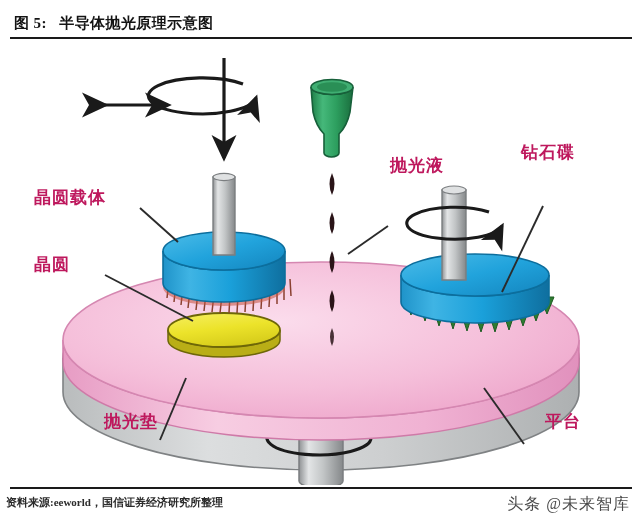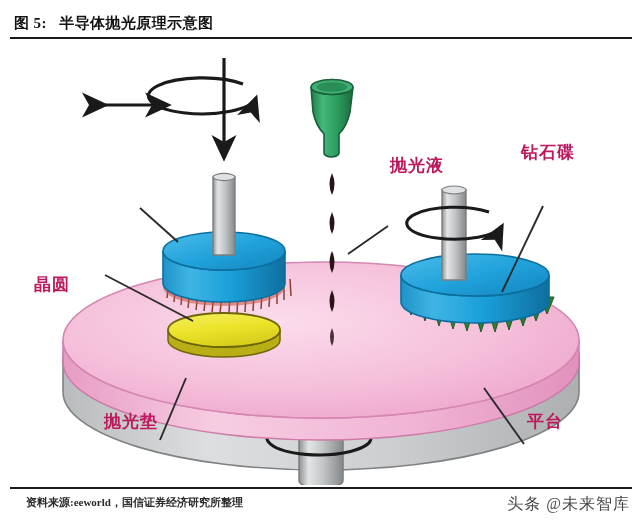--- a/index.html
+++ b/index.html
@@ -35,21 +35,21 @@
     left: 10px;
     width: 622px;
     background: #1a1a1a;
   }
   .rule-top    { top: 37px;  height: 2px; }
   .rule-bottom { top: 487px; height: 2px; }
 
   
   .fig-source {
     position: absolute;
-    left: 26px;
+    left: 6px;
     top: 495px;
     font-size: 11px;
     font-weight: bold;
     color: #2b2b2b;
     white-space: nowrap;
   }
   .fig-watermark {
     position: absolute;
     right: 12px;
     top: 494px;
@@ -75,25 +75,25 @@
   .lbl {
     position: absolute;
     font-family: "Liberation Sans", "DejaVu Sans", sans-serif;
     font-size: 17px;
     font-weight: bold;
     color: #be185d;
     white-space: nowrap;
     letter-spacing: 1px;
   }
   .lbl-carrier { left: 34px;  top: 186px; }
-  .lbl-wafer   { left: 34px;  top: 253px; margin-top: 20px; }
+  .lbl-wafer   { left: 34px;  top: 253px; }
   .lbl-slurry  { left: 390px; top: 154px; }
   .lbl-disc    { left: 521px; top: 141px; }
   .lbl-pad     { left: 104px; top: 410px; text-align: right; }
-  .lbl-platen  { left: 527px; top: 410px; }
+  .lbl-platen  { left: 545px; top: 410px; }
 </style>
 </head>
 <body>
 
 <div id="page">
 
   <div class="fig-title">
     <span>图 5:</span>
     &nbsp;
     <span>半导体抛光原理示意图</span>
@@ -260,20 +260,21 @@
         <path d="M140,168 L178,202"></path>
         <path d="M105,235 L193,281"></path>
         <path d="M388,186 L348,214"></path>
         <path d="M543,166 L502,252"></path>
         <path d="M160,400 L186,338"></path>
         <path d="M524,404 L484,348"></path>
       </g>
     </svg>
   </div>
 
+  <div class="lbl lbl-carrier">晶圆载体</div>
   <div class="lbl lbl-wafer">晶圆</div>
   <div class="lbl lbl-slurry">抛光液</div>
   <div class="lbl lbl-disc">钻石碟</div>
   <div class="lbl lbl-pad">抛光垫</div>
   <div class="lbl lbl-platen">平台</div>
 
   <div class="rule rule-bottom"></div>
   <div class="fig-source">资料来源:eeworld，国信证券经济研究所整理</div>
   <div class="fig-watermark">头条 @未来智库</div>
 

